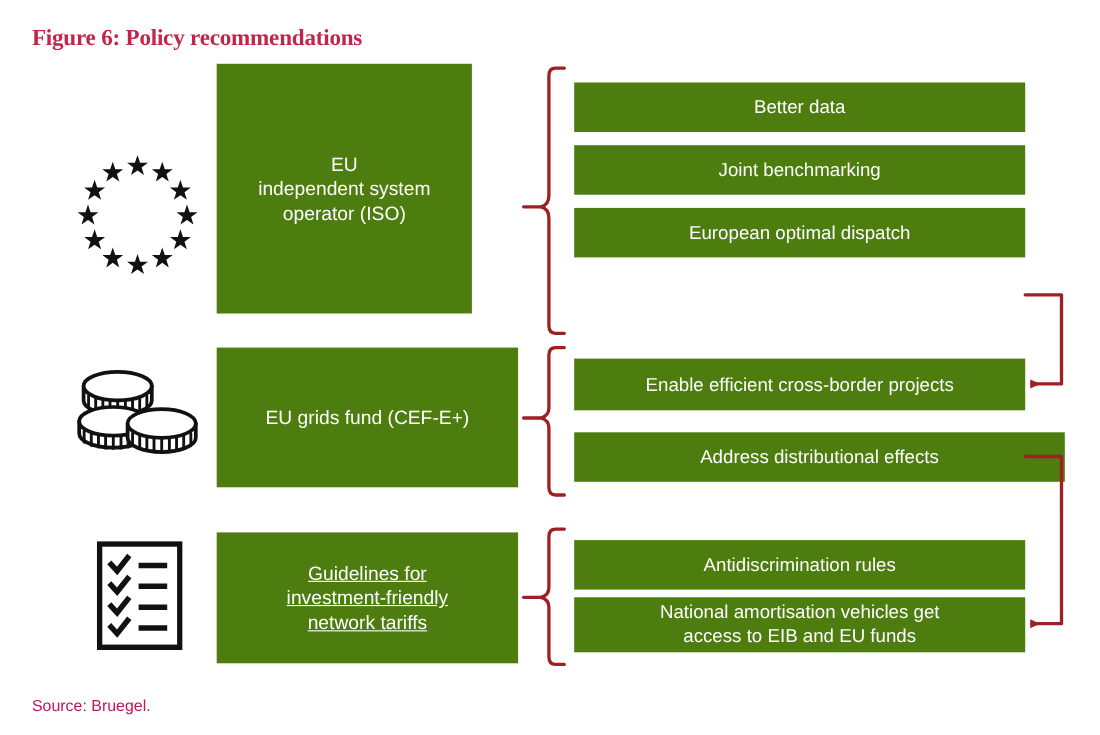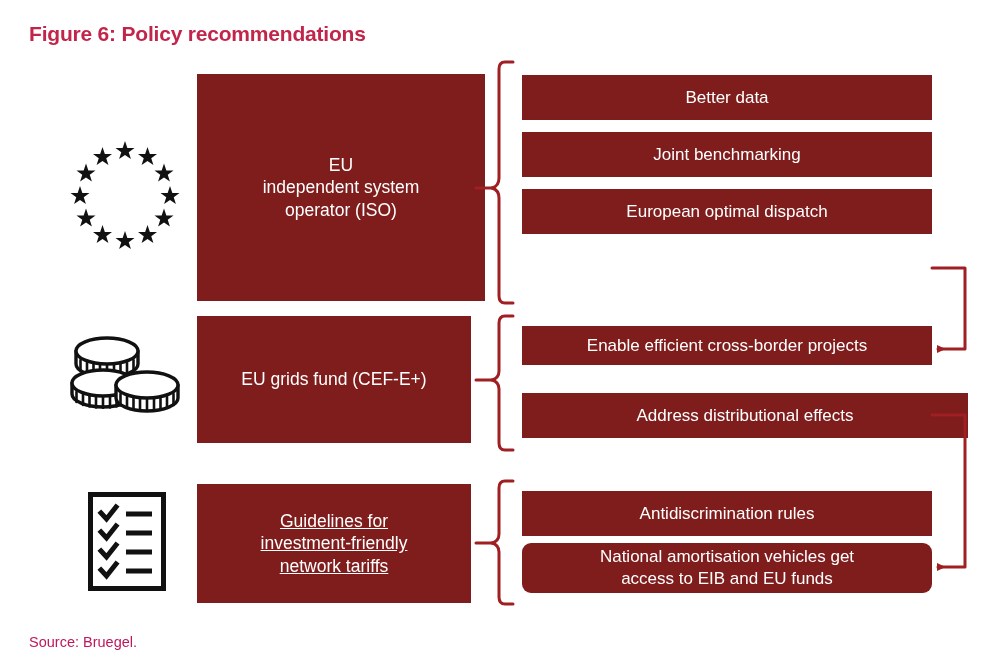--- a/index.html
+++ b/index.html
@@ -9,32 +9,33 @@
     font-family:"Liberation Sans","DejaVu Sans",sans-serif;
     position:relative;overflow:hidden;
   }
   #figure-root{position:absolute;left:0;top:0;width:1000px;height:668px;}
 
   .fig-title{
     position:absolute;left:29px;top:22px;
     font-size:21px;font-weight:bold;
     color:#c2254a;letter-spacing:-0.2px;
     white-space:nowrap;
+    font-family:Liberation Serif, serif;
   }
 
   .source-note{
     position:absolute;left:29px;top:634px;
     font-size:14.5px;color:#be185d;
     white-space:nowrap;
   }
 
   
   .box{
     position:absolute;
-    background:#7f1d1d;
+    background:#4d7c0f;
     color:#ffffff;
     display:flex;align-items:center;justify-content:center;
     text-align:center;
     line-height:1.28;
     box-sizing:border-box;
     padding:2px 8px;
   }
   .cat-box{font-size:17.5px;}
   .rec-box{font-size:17px;}
 
@@ -162,21 +163,21 @@
       </g>
       <g stroke="#111111" stroke-width="5" stroke-linecap="butt">
         <line x1="38" y1="22" x2="64" y2="22"></line>
         <line x1="38" y1="41" x2="64" y2="41"></line>
         <line x1="38" y1="60" x2="64" y2="60"></line>
         <line x1="38" y1="79" x2="64" y2="79"></line>
       </g>
     </svg>
   </div>
 
-  <div class="box cat-box" style="left:197px;top:74px;width:288px;height:227px;">
+  <div class="box cat-box" style="left:197px;top:58px;width:232px;height:227px;">
     <span class="box-label">EU
 independent system
 operator (ISO)</span>
   </div>
 
   <div class="box cat-box" style="left:197px;top:316px;width:274px;height:127px;">
     <span class="box-label">EU grids fund (CEF-E+)</span>
   </div>
 
   <div class="box cat-box" style="left:197px;top:484px;width:274px;height:119px;text-decoration:underline;">
@@ -188,31 +189,31 @@
   <div class="box rec-box" style="left:522px;top:75px;width:410px;height:45px;">
     <span class="box-label">Better data</span>
   </div>
   <div class="box rec-box" style="left:522px;top:189px;width:410px;height:45px;">
     <span class="box-label">European optimal dispatch</span>
   </div>
   <div class="box rec-box" style="left:522px;top:132px;width:410px;height:45px;">
     <span class="box-label">Joint benchmarking</span>
   </div>
 
-  <div class="box rec-box" style="left:522px;top:326px;width:410px;height:39px;">
+  <div class="box rec-box" style="left:522px;top:326px;width:410px;height:47px;">
     <span class="box-label">Enable efficient cross-border projects</span>
   </div>
   <div class="box rec-box" style="left:522px;top:393px;width:446px;height:45px;">
     <span class="box-label">Address distributional effects</span>
   </div>
 
   <div class="box rec-box" style="left:522px;top:491px;width:410px;height:45px;">
     <span class="box-label">Antidiscrimination rules</span>
   </div>
-  <div class="box rec-box" style="left:522px;top:543px;width:410px;height:50px;border-radius:9px;">
+  <div class="box rec-box" style="left:522px;top:543px;width:410px;height:50px;">
     <span class="box-label">National amortisation vehicles get
 access to EIB and EU funds</span>
   </div>
 
   <svg id="connectors" viewBox="0 0 1000 668">
     <defs>
       <marker id="arrowhead" markerWidth="9" markerHeight="9" refX="7.6" refY="4.5" orient="auto" markerUnits="userSpaceOnUse">
         <path d="M0,4.5 L9,0.4 L9,8.6 Z" fill="#a01f23"></path>
       </marker>
     </defs>

